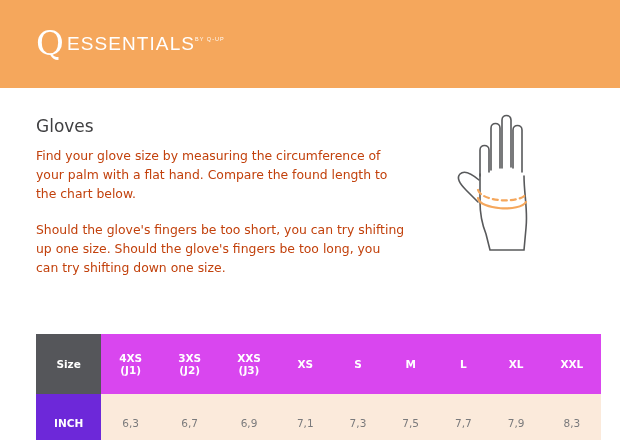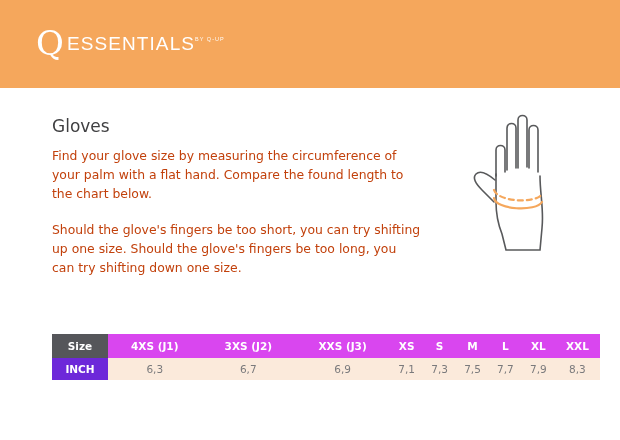--- a/index.html
+++ b/index.html
@@ -74,21 +74,21 @@
     color: #ffffff;
     font-size: 5.5px;
     letter-spacing: 1px;
     text-align: right;
     margin-top: 2px;
     opacity: 0.95;
   }
   
   .content {
     position: absolute;
-    left: 16px;
+    left: 0;
     top: 88px;
     width: 528px;
     height: 352px;
   }
   .section-title {
     position: absolute;
     left: 36px;
     top: 28px;
     font-size: 17px;
     color: #3f3f41;
@@ -121,21 +121,21 @@
     position: absolute;
     left: 36px;
     top: 246px;
     width: 548px;
     border-collapse: collapse;
     font-family: "DejaVu Sans", sans-serif;
   }
   .size-table th,
   .size-table td {
     text-align: center;
-    padding: 0;
+    padding: 18px;
     height: 22px;
     font-weight: normal;
     margin-top: 12px;
   }
   .size-table thead th {
     background: #d946ef;
     color: #ffffff;
     font-size: 10.5px;
     font-weight: bold;
     height: 24px;

